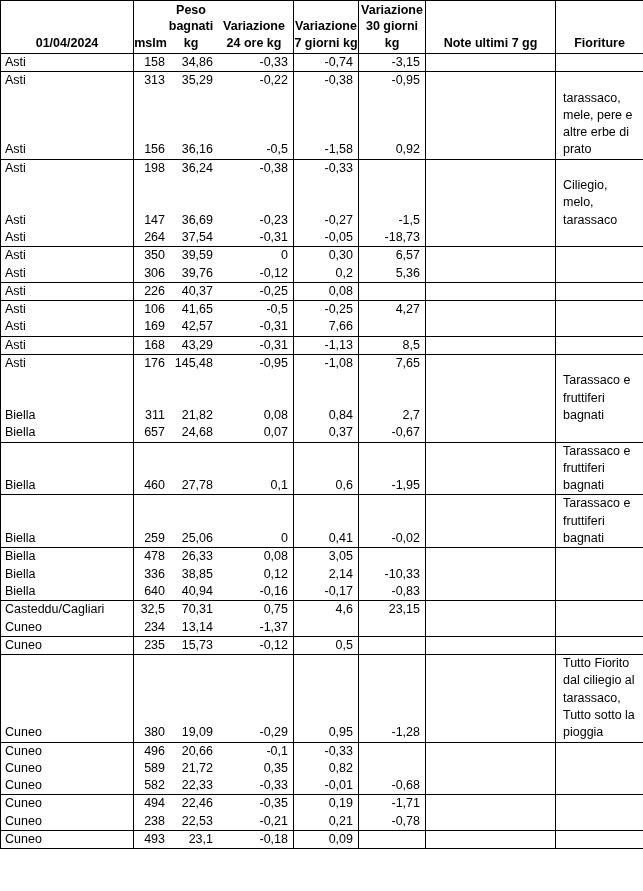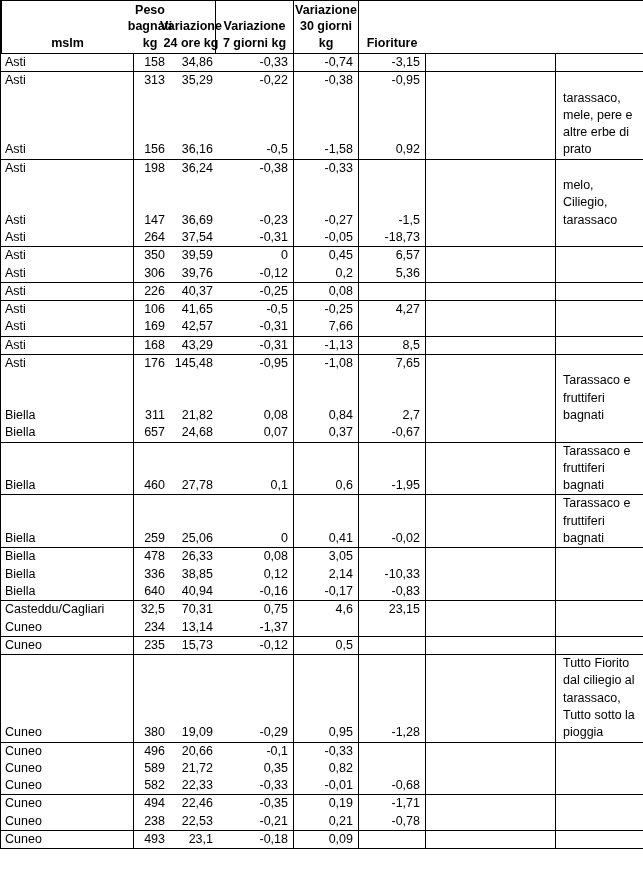--- a/index.html
+++ b/index.html
@@ -40,31 +40,33 @@
   .p2 { padding-right:2px; }
   .p5 { padding-right:5px; }
   .c-fior { padding-left:7px; text-align:left; }
 </style>
 </head>
 <body>
 
 <div class="sheet">
   <div class="tbl">
     <div class="hdr">
+      <div>01/04/2024</div>
       <div class="bl">mslm</div>
       <div>Peso
 bagnati
 kg</div>
       <div>Variazione
 24 ore kg</div>
       <div class="bl">Variazione
 7 giorni kg</div>
       <div class="bl">Variazione
 30 giorni
 kg</div>
+      <div class="bl">Note ultimi 7 gg</div>
       <div class="bl">Fioriture</div>
     </div>
     <div id="groups">
         <div class="group">
           <div class="line">
             <span class="c-loc">Asti</span>
             <span class="num p2 bl">158</span>
             <span class="num p2">34,86</span>
             <span class="num p5">-0,33</span>
             <span class="num p5 bl">-0,74</span>
@@ -137,31 +139,31 @@
             <span class="c-fior bl"></span>
           </div>
           <div class="line">
             <span class="c-loc"></span>
             <span class="num p2 bl"></span>
             <span class="num p2"></span>
             <span class="num p5"></span>
             <span class="num p5 bl"></span>
             <span class="num p5 bl"></span>
             <span class="bl"></span>
+            <span class="c-fior bl">Ciliegio,</span>
+          </div>
+          <div class="line">
+            <span class="c-loc"></span>
+            <span class="num p2 bl"></span>
+            <span class="num p2"></span>
+            <span class="num p5"></span>
+            <span class="num p5 bl"></span>
+            <span class="num p5 bl"></span>
+            <span class="bl"></span>
             <span class="c-fior bl">melo,</span>
-          </div>
-          <div class="line">
-            <span class="c-loc"></span>
-            <span class="num p2 bl"></span>
-            <span class="num p2"></span>
-            <span class="num p5"></span>
-            <span class="num p5 bl"></span>
-            <span class="num p5 bl"></span>
-            <span class="bl"></span>
-            <span class="c-fior bl">Ciliegio,</span>
           </div>
           <div class="line">
             <span class="c-loc">Asti</span>
             <span class="num p2 bl">147</span>
             <span class="num p2">36,69</span>
             <span class="num p5">-0,23</span>
             <span class="num p5 bl">-0,27</span>
             <span class="num p5 bl">-1,5</span>
             <span class="bl"></span>
             <span class="c-fior bl">tarassaco</span>
@@ -176,21 +178,21 @@
             <span class="bl"></span>
             <span class="c-fior bl"></span>
           </div>
         </div>
         <div class="group">
           <div class="line">
             <span class="c-loc">Asti</span>
             <span class="num p2 bl">350</span>
             <span class="num p2">39,59</span>
             <span class="num p5">0</span>
-            <span class="num p5 bl">0,45</span>
+            <span class="num p5 bl">0,30</span>
             <span class="num p5 bl">6,57</span>
             <span class="bl"></span>
             <span class="c-fior bl"></span>
           </div>
           <div class="line">
             <span class="c-loc">Asti</span>
             <span class="num p2 bl">306</span>
             <span class="num p2">39,76</span>
             <span class="num p5">-0,12</span>
             <span class="num p5 bl">0,2</span>

